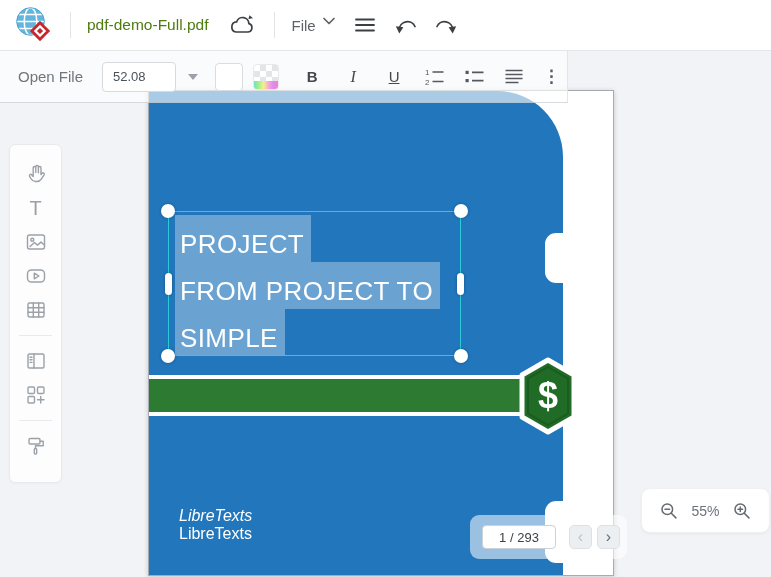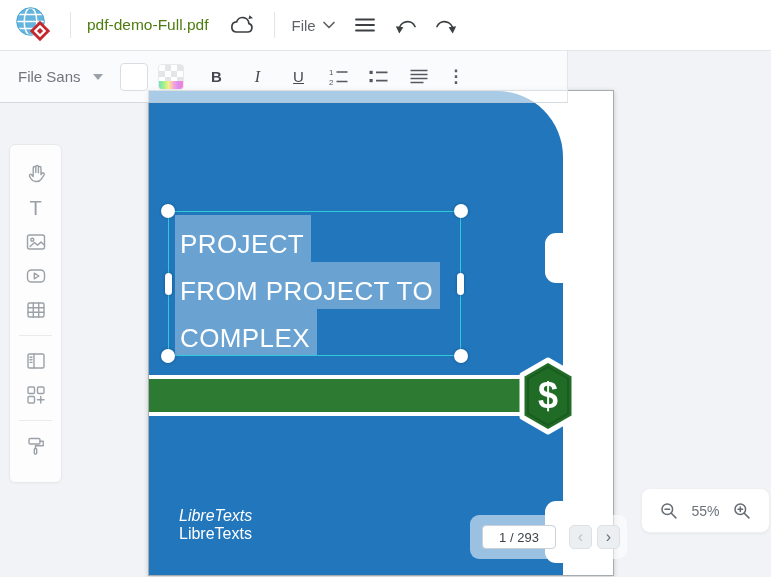--- a/index.html
+++ b/index.html
@@ -7,21 +7,21 @@
               font-family:"Liberation Sans", sans-serif; }
   .app { position:relative; width:771px; height:577px; }
   button { background:none; border:none; padding:0; cursor:pointer; font-family:inherit; }
 
   
   .topbar { position:absolute; left:0; top:0; width:771px; height:51px; background:#fff;
             border-bottom:1px solid #e4e7ea; display:flex; align-items:center; padding-left:14px; z-index:10; }
   .vdiv { width:1px; height:26px; background:#e2e5e8; margin:0 16px; }
   .filename { font-size:15.5px; color:#4d7c0f; }
   .cloudbtn { margin-left:20px; display:flex; align-items:center; }
-  .filemenu { display:flex; align-items:center; gap:7px; font-size:15px; color:#5f6368; }
+  .filemenu { display:flex; gap:7px; font-size:15px; color:#5f6368; }
   .iconbtn { display:flex; align-items:center; justify-content:center; }
   .mainmenu { margin-left:20px; }
   .undo { margin-left:20px; }
   .redo { margin-left:16px; }
   .redo svg { transform:scaleX(-1); }
 
   
   .fmtbar { position:absolute; left:0; top:51px; width:568px; height:52px;
             background:rgba(255,255,255,0.62); border-right:1px solid #e3e6e9;
             border-bottom:1px solid rgba(180,190,198,0.55);
@@ -180,39 +180,40 @@
         <svg width="62" height="78" viewBox="0 0 62 78">
           <polygon points="31,3 57,18 57,60 31,75 5,60 5,18" fill="#206c27" stroke="#ffffff" stroke-width="5" stroke-linejoin="round"></polygon>
           <polygon points="31,10 51,21.5 51,56.5 31,68 11,56.5 11,21.5" fill="none" stroke="#1a5c20" stroke-width="2"></polygon>
           <text x="31" y="51" text-anchor="middle" font-size="36" font-weight="bold" fill="#ffffff" font-family="Liberation Sans, sans-serif">$</text>
         </svg>
       </div>
 
       <div class="heading">
         <div><span class="hl">PROJECT</span></div>
         <div><span class="hl">FROM PROJECT TO</span></div>
-        <div><span class="hl">COMPLEX</span></div>
+        <div><span class="hl">SIMPLE</span></div>
       </div>
 
       <div class="selbox">
         <div class="hdl c tl"></div>
         <div class="hdl c tr"></div>
         <div class="hdl c bl"></div>
         <div class="hdl c br"></div>
         <div class="hdl side ml"></div>
         <div class="hdl side mr"></div>
       </div>
 
       <div class="foot1">LibreTexts</div>
       <div class="foot2">LibreTexts</div>
     </div>
   </div>
 
   <div class="fmtbar">
-    <div class="fontname">File Sans</div>
+    <div class="fontname">Open File</div>
+    <input class="fontsize" value="52.08" style="">
     <button class="caretbtn">
       <i class="tri"></i>
     </button>
     <button class="swatch-empty"></button>
     <button class="swatch-color">
       <div class="rainbow"></div>
     </button>
     <button class="tbtn b">B</button>
     <button class="tbtn i">I</button>
     <button class="tbtn u">U</button>

